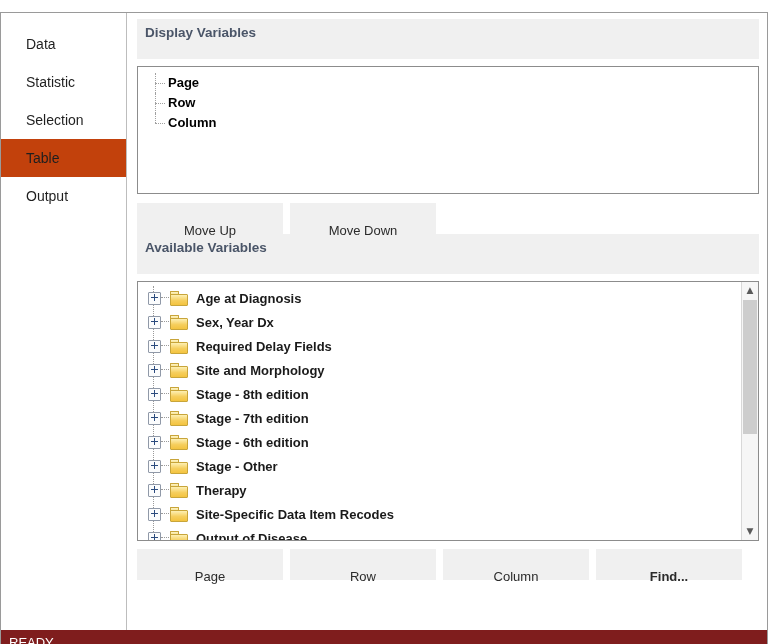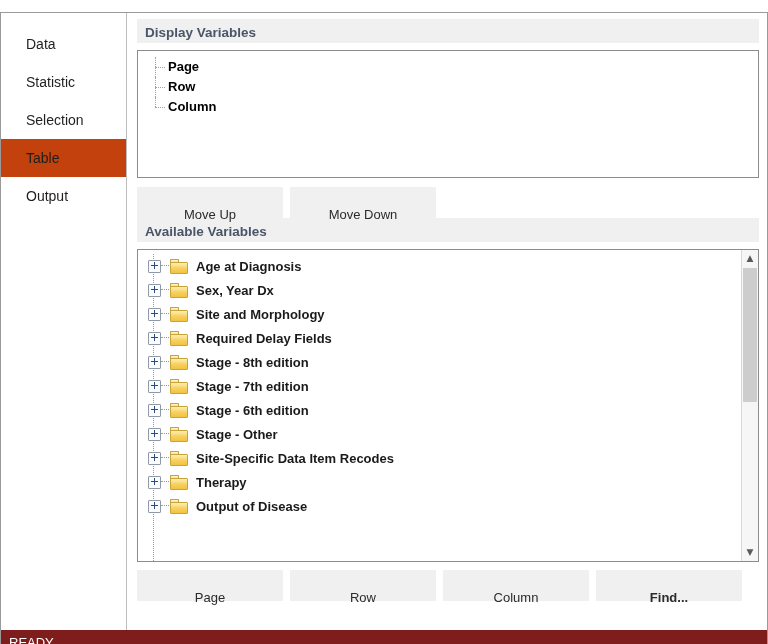--- a/index.html
+++ b/index.html
@@ -64,21 +64,21 @@
     flex: 1 1 auto;
     position: relative;
     padding: 6px 8px 0 10px;
     box-sizing: border-box;
     background: #ffffff;
   }
 
   .groupbox { margin-bottom: 0; }
   .group-header {
     background: #f0f0f0;
-    height: 24px;
+    height: 40px;
     line-height: 28px;
     padding-left: 8px;
     font-size: 13.5px;
     font-weight: bold;
     color: #4a5568;
     box-sizing: border-box;
   }
 
   
   #display-list {
@@ -149,21 +149,21 @@
   #bottombtns { margin-top: 8px; }
   #bottombtns .btn { width: 146px; margin-right: 7px; }
   #bottombtns .btn.default { font-weight: bold; margin-right: 0; }
 
   
   #avail-group { }
   #avail-wrap {
     margin-top: 7px;
     border: 1px solid #8c8c8c;
     background: #ffffff;
-    height: 313px;
+    height: 260px;
     box-sizing: border-box;
     display: flex;
     overflow: hidden;
     position: relative;
   }
   #avail-list {
     flex: 1 1 auto;
     overflow: hidden;
     padding: 4px 0 0 10px;
     box-sizing: border-box;
@@ -373,38 +373,38 @@
                 </span>
               <span class="avail-label">Sex, Year Dx</span>
             </div>
             <div class="avail-row">
               <span class="expander"></span>
               <span class="conn"></span>
               <span class="folder">
                   <span class="tab"></span>
                   <span class="body"></span>
                 </span>
+              <span class="avail-label">Required Delay Fields</span>
+            </div>
+            <div class="avail-row">
+              <span class="expander"></span>
+              <span class="conn"></span>
+              <span class="folder">
+                  <span class="tab"></span>
+                  <span class="body"></span>
+                </span>
               <span class="avail-label">Site and Morphology</span>
             </div>
             <div class="avail-row">
               <span class="expander"></span>
               <span class="conn"></span>
               <span class="folder">
                   <span class="tab"></span>
                   <span class="body"></span>
                 </span>
-              <span class="avail-label">Required Delay Fields</span>
-            </div>
-            <div class="avail-row">
-              <span class="expander"></span>
-              <span class="conn"></span>
-              <span class="folder">
-                  <span class="tab"></span>
-                  <span class="body"></span>
-                </span>
               <span class="avail-label">Stage - 8th edition</span>
             </div>
             <div class="avail-row">
               <span class="expander"></span>
               <span class="conn"></span>
               <span class="folder">
                   <span class="tab"></span>
                   <span class="body"></span>
                 </span>
               <span class="avail-label">Stage - 7th edition</span>
@@ -427,30 +427,30 @@
                 </span>
               <span class="avail-label">Stage - Other</span>
             </div>
             <div class="avail-row">
               <span class="expander"></span>
               <span class="conn"></span>
               <span class="folder">
                   <span class="tab"></span>
                   <span class="body"></span>
                 </span>
+              <span class="avail-label">Therapy</span>
+            </div>
+            <div class="avail-row">
+              <span class="expander"></span>
+              <span class="conn"></span>
+              <span class="folder">
+                  <span class="tab"></span>
+                  <span class="body"></span>
+                </span>
               <span class="avail-label">Site-Specific Data Item Recodes</span>
-            </div>
-            <div class="avail-row">
-              <span class="expander"></span>
-              <span class="conn"></span>
-              <span class="folder">
-                  <span class="tab"></span>
-                  <span class="body"></span>
-                </span>
-              <span class="avail-label">Therapy</span>
             </div>
             <div class="avail-row">
               <span class="expander"></span>
               <span class="conn"></span>
               <span class="folder">
                   <span class="tab"></span>
                   <span class="body"></span>
                 </span>
               <span class="avail-label">Output of Disease</span>
             </div>

